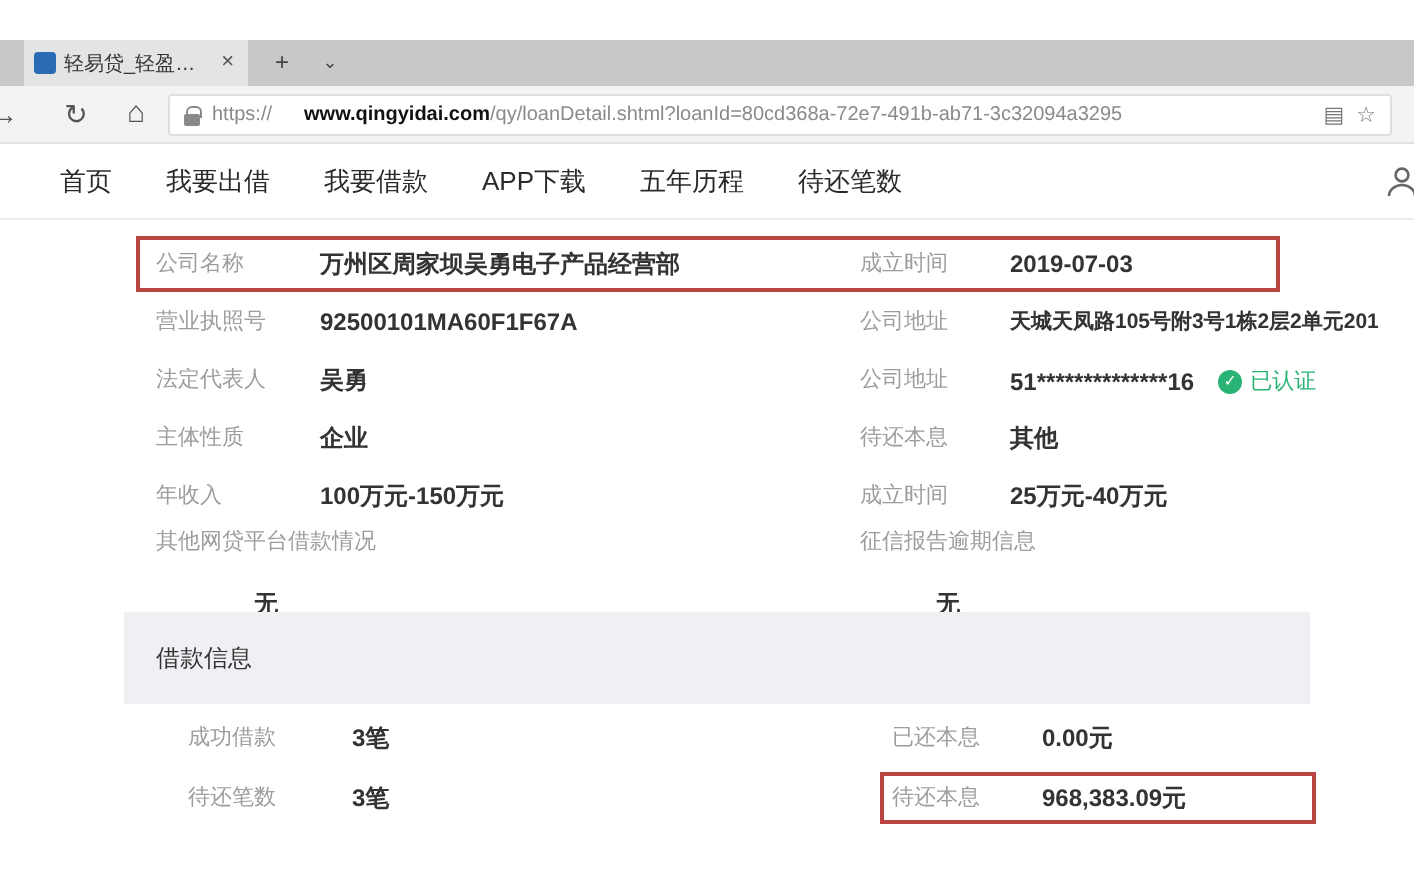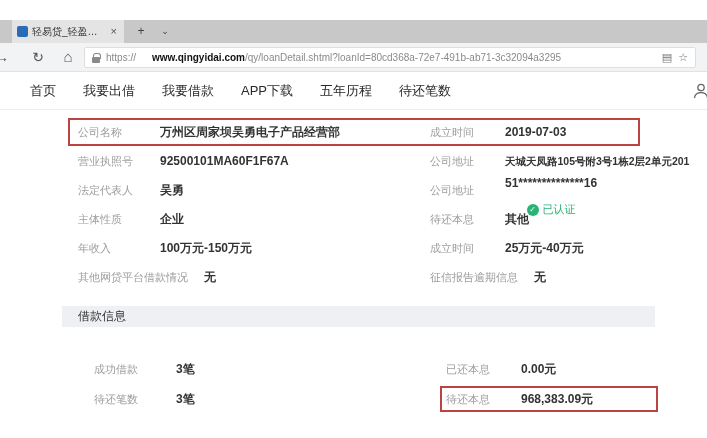--- a/index.html
+++ b/index.html
@@ -43,34 +43,34 @@
   .section1 { position:absolute; left:0; top:118px; width:707px; }
   .lsection { position:absolute; left:16px; top:354px; width:707px; }
   .row { position:relative; height:29px; }
   .lsection .row { height:30px; }
   .lbl { position:absolute; font-size:11px; color:#9d9d9d; line-height:29px; white-space:nowrap; }
   .val { position:absolute; font-size:12px; color:#333; font-weight:600; line-height:29px; white-space:nowrap; }
   .lsection .lbl, .lsection .val { line-height:30px; }
   .ll { left:78px; } .lv { left:160px; }
   .rl { left:430px;text-align:center; } .rv { left:505px; }
   .val.small { font-size:10.5px; }
-  .pair { position:absolute; top:0; height:100%; display:flex; align-items:center; gap:16px; }
+  .pair { position:absolute; top:0; height:100%; display:flex; align-items:center; gap:16px;flex-direction:column; }
   .pair .lbl, .pair .val { position:static; line-height:normal; }
   .pair-l { left:78px; } .pair-r { left:430px; }
-  .rv-group { position:absolute; left:505px; top:0; height:100%; display:flex; align-items:center; gap:12px;flex-direction:column; }
+  .rv-group { position:absolute; left:505px; top:0; height:100%; display:flex; align-items:center; gap:12px; }
   .rv-group .val { position:static; line-height:normal; }
   .badge { display:flex; align-items:center; gap:4px; }
   .badge .dot { width:12px; height:12px; border-radius:50%; background:#29b475; color:#fff;
                 font-size:8px; line-height:12px; text-align:center; }
   .badge .btxt { font-size:11px; color:#29b475; }
 
   .hl-row { position:absolute; left:68px; top:0px; width:572px; height:28px; border:2px solid #bb4341; pointer-events:none; }
   .hl-cell { position:absolute; left:424px; top:2px; width:218px; height:26px; border:2px solid #bb4341; pointer-events:none; }
 
-  .band { position:absolute; left:62px; top:306px; width:593px; height:21px; background:#eef0f3;
+  .band { position:absolute; left:62px; top:306px; width:593px; height:46px; background:#eef0f3;
           display:flex; align-items:center; }
   .band span { margin-left:16px; font-size:12px; color:#333; font-weight:500; }
 </style>
 </head>
 <body>
 
 <div class="stage">
 
   <div class="tabbar">
     <div class="tab">

